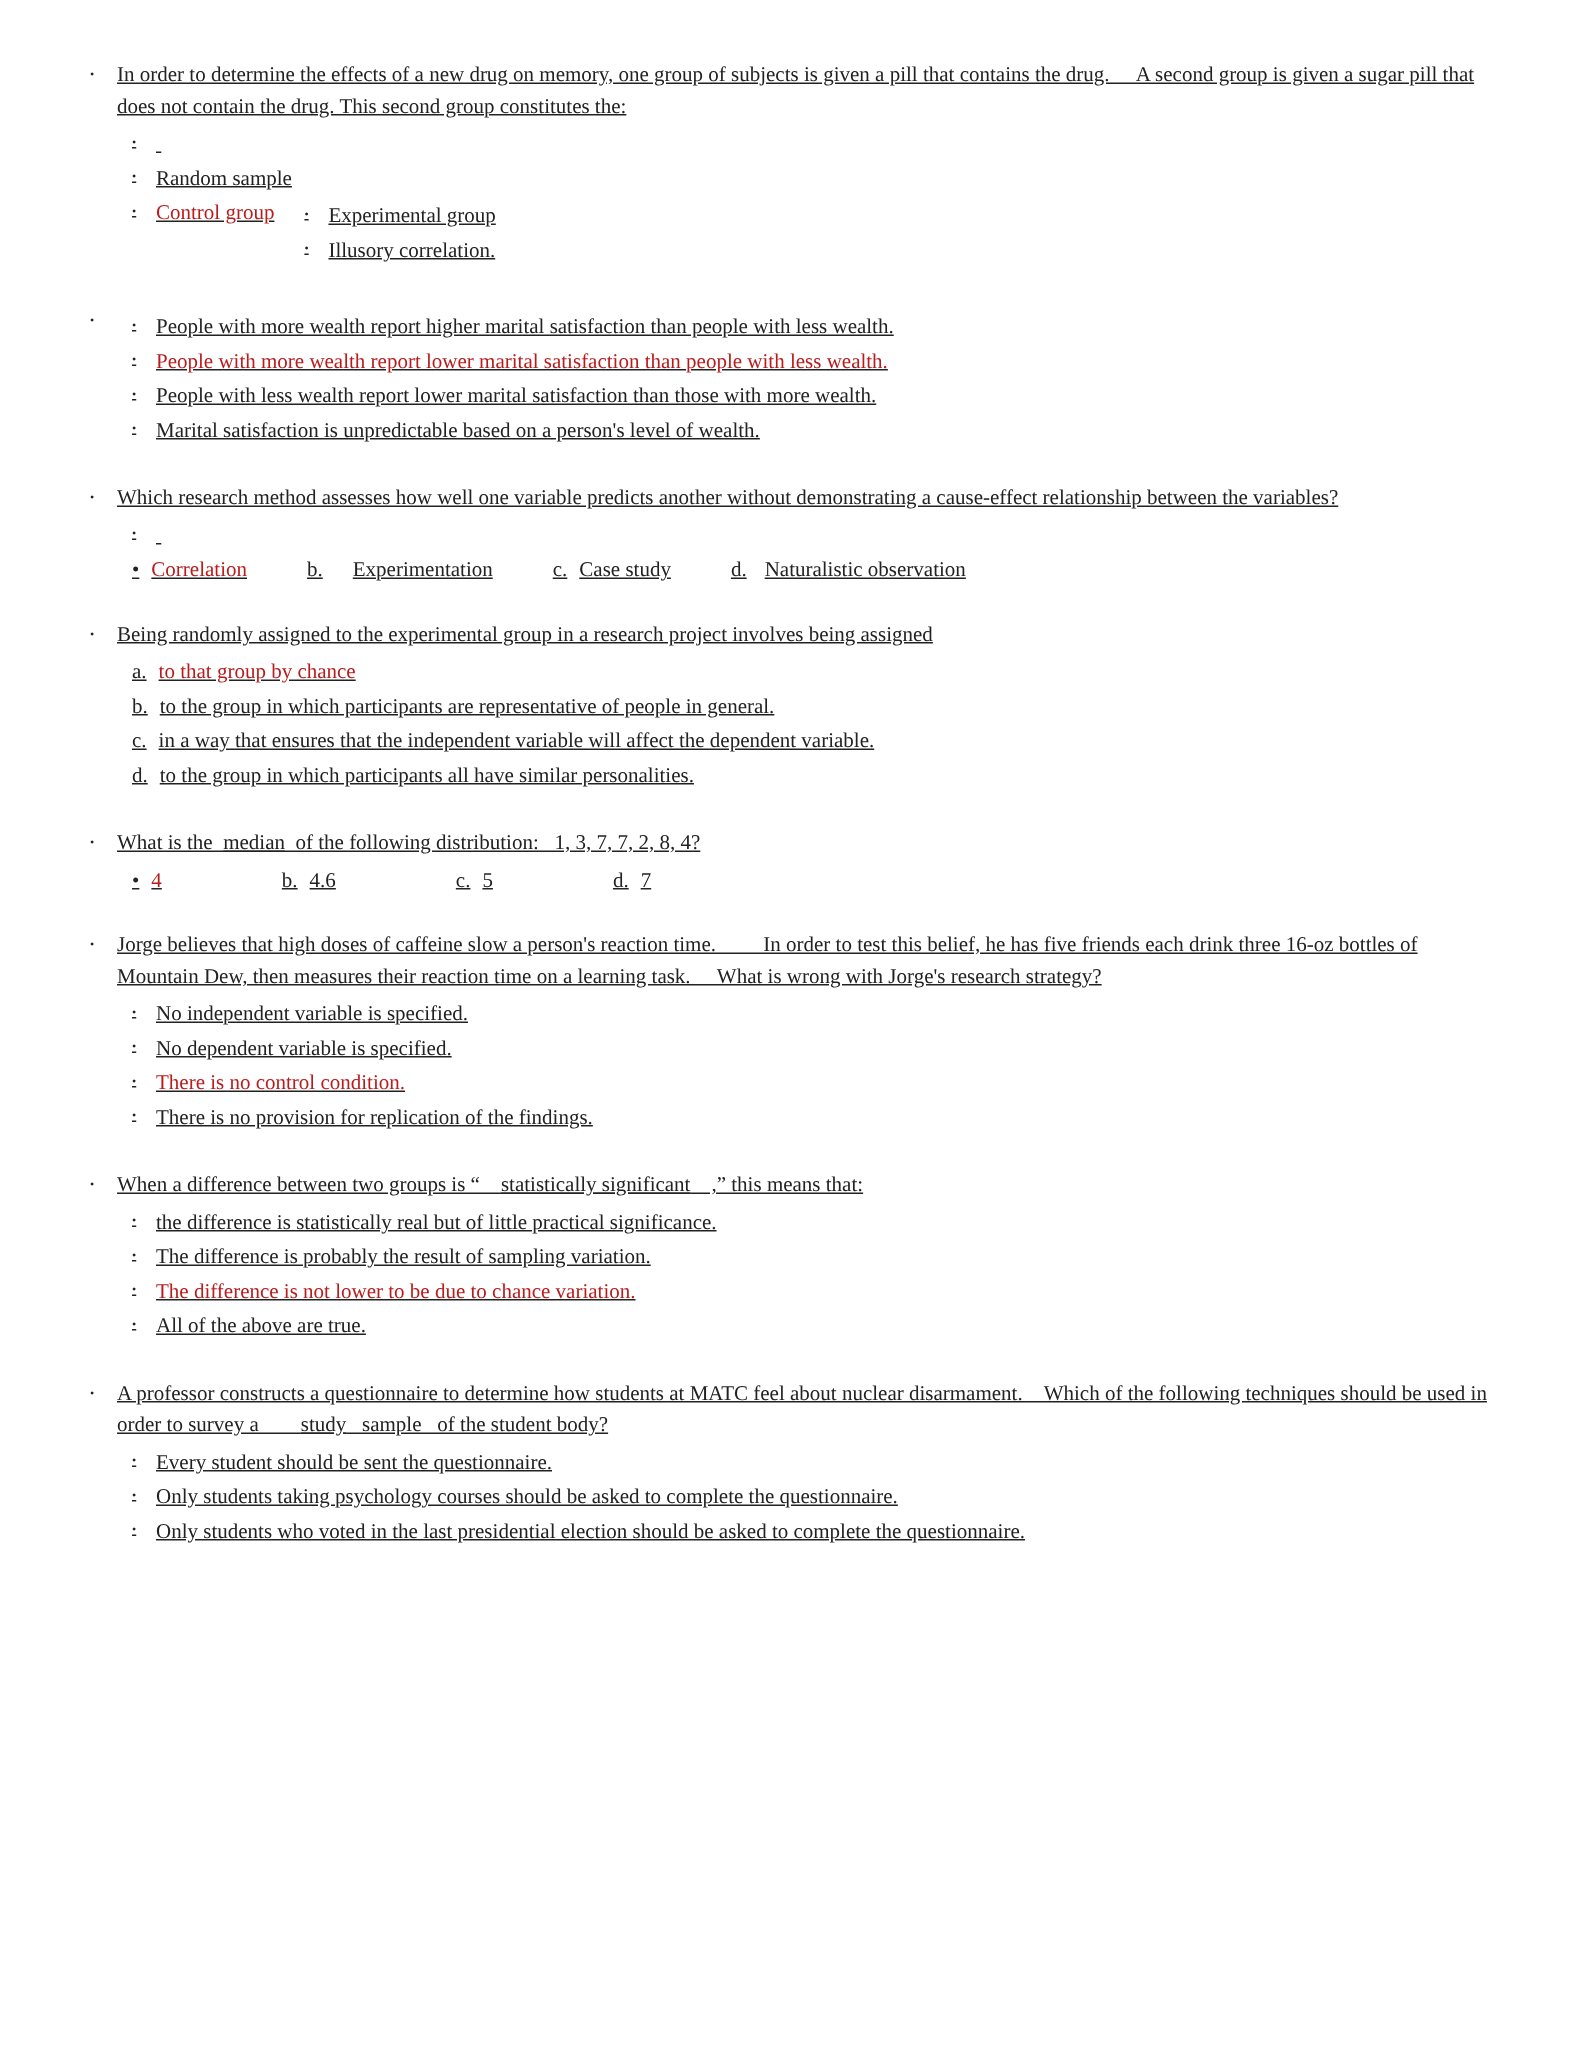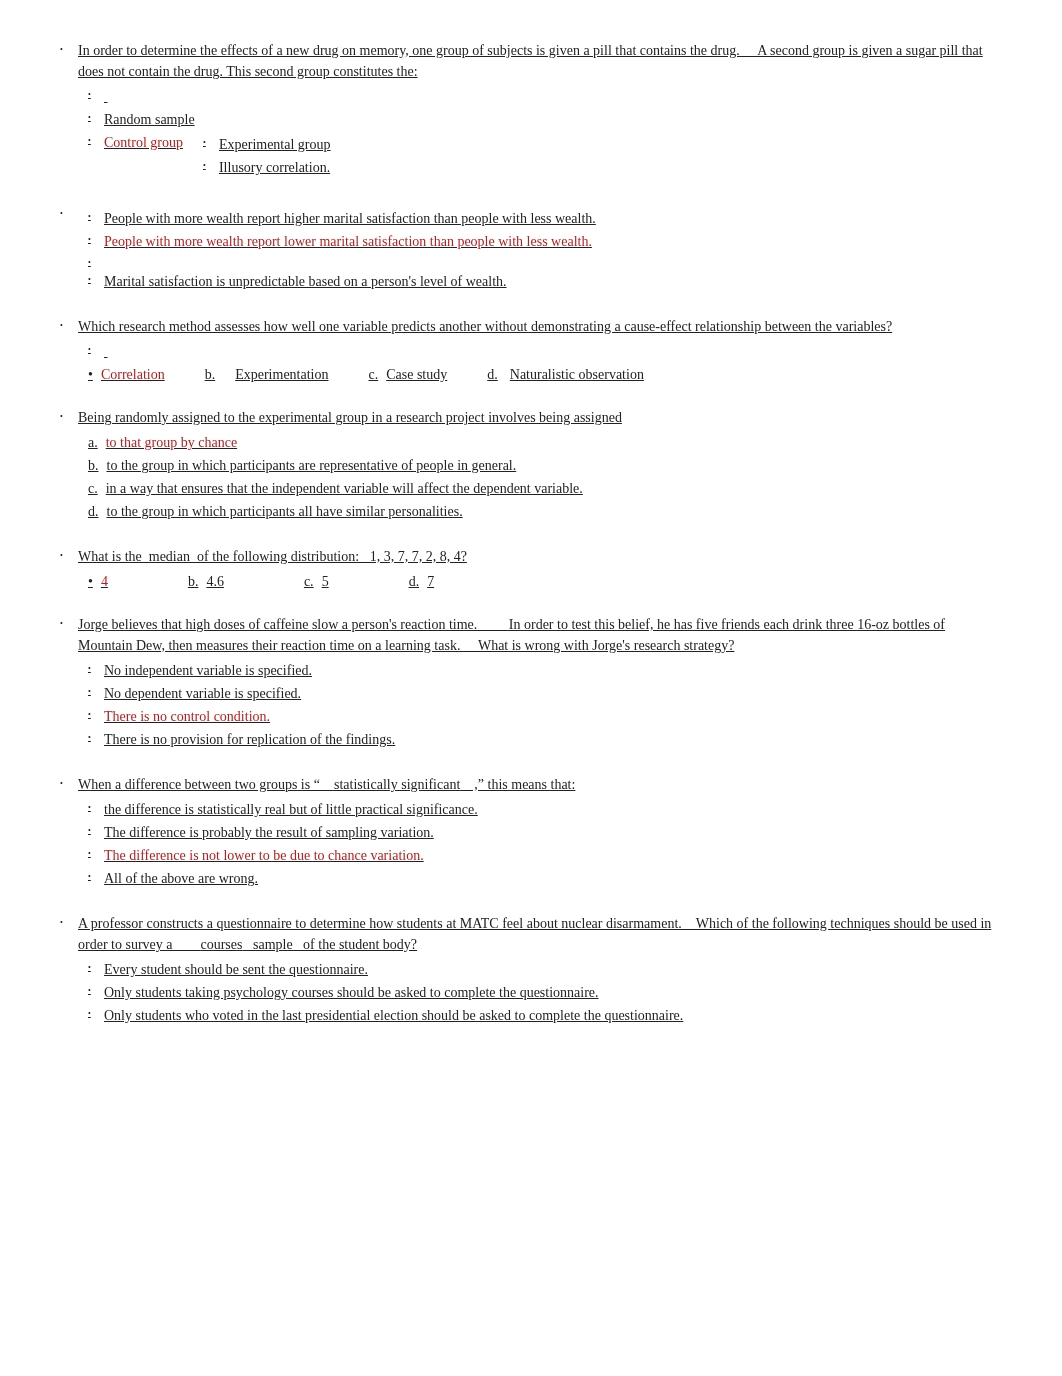--- a/index.html
+++ b/index.html
@@ -121,20 +121,21 @@
       <li>
         <span class="bullet">•</span>
         <span>People with more wealth report higher marital satisfaction than people with less wealth.</span>
       </li>
       <li>
         <span class="bullet">•</span>
         <span class="blue">People with more wealth report lower marital satisfaction than people with less wealth.</span>
       </li>
       <li>
         <span class="bullet">•</span>
+        <span>People with less wealth report lower marital satisfaction than those with more wealth.</span>
       </li>
       <li>
         <span class="bullet">•</span>
         <span>Marital satisfaction is unpredictable based on a person's level of wealth.</span>
       </li>
     </ul>
   </div>
 </div>
 
 <div class="question-block">
@@ -255,30 +256,30 @@
       <li>
         <span class="bullet">•</span>
         <span>The difference is probably the result of sampling variation.</span>
       </li>
       <li>
         <span class="bullet">•</span>
         <span class="blue">The difference is not lower to be due to chance variation.</span>
       </li>
       <li>
         <span class="bullet">•</span>
-        <span>All of the above are wrong.</span>
-      </li>
-    </ul>
-  </div>
-</div>
-
-<div class="question-block" style="margin-top:10px;">
-  <div class="bullet">•</div>
-  <div class="content">
-    <p>A professor constructs a questionnaire to determine how students at MATC feel about nuclear disarmament.&nbsp;&nbsp;&nbsp;&nbsp;Which of the following techniques should be used in order to survey a&nbsp;&nbsp;&nbsp;&nbsp;&nbsp;&nbsp;&nbsp;&nbsp;<span class="underline">courses</span>&nbsp;&nbsp;&nbsp;sample&nbsp;&nbsp;&nbsp;of the student body?</p>
+        <span>All of the above are true.</span>
+      </li>
+    </ul>
+  </div>
+</div>
+
+<div class="question-block" style="margin-top:10px;">
+  <div class="bullet">•</div>
+  <div class="content">
+    <p>A professor constructs a questionnaire to determine how students at MATC feel about nuclear disarmament.&nbsp;&nbsp;&nbsp;&nbsp;Which of the following techniques should be used in order to survey a&nbsp;&nbsp;&nbsp;&nbsp;&nbsp;&nbsp;&nbsp;&nbsp;<span class="underline">study</span>&nbsp;&nbsp;&nbsp;sample&nbsp;&nbsp;&nbsp;of the student body?</p>
     <ul class="sub-list">
       <li>
         <span class="bullet">•</span>
         <span>Every student should be sent the questionnaire.</span>
       </li>
       <li>
         <span class="bullet">•</span>
         <span>Only students taking psychology courses should be asked to complete the questionnaire.</span>
       </li>
       <li>

